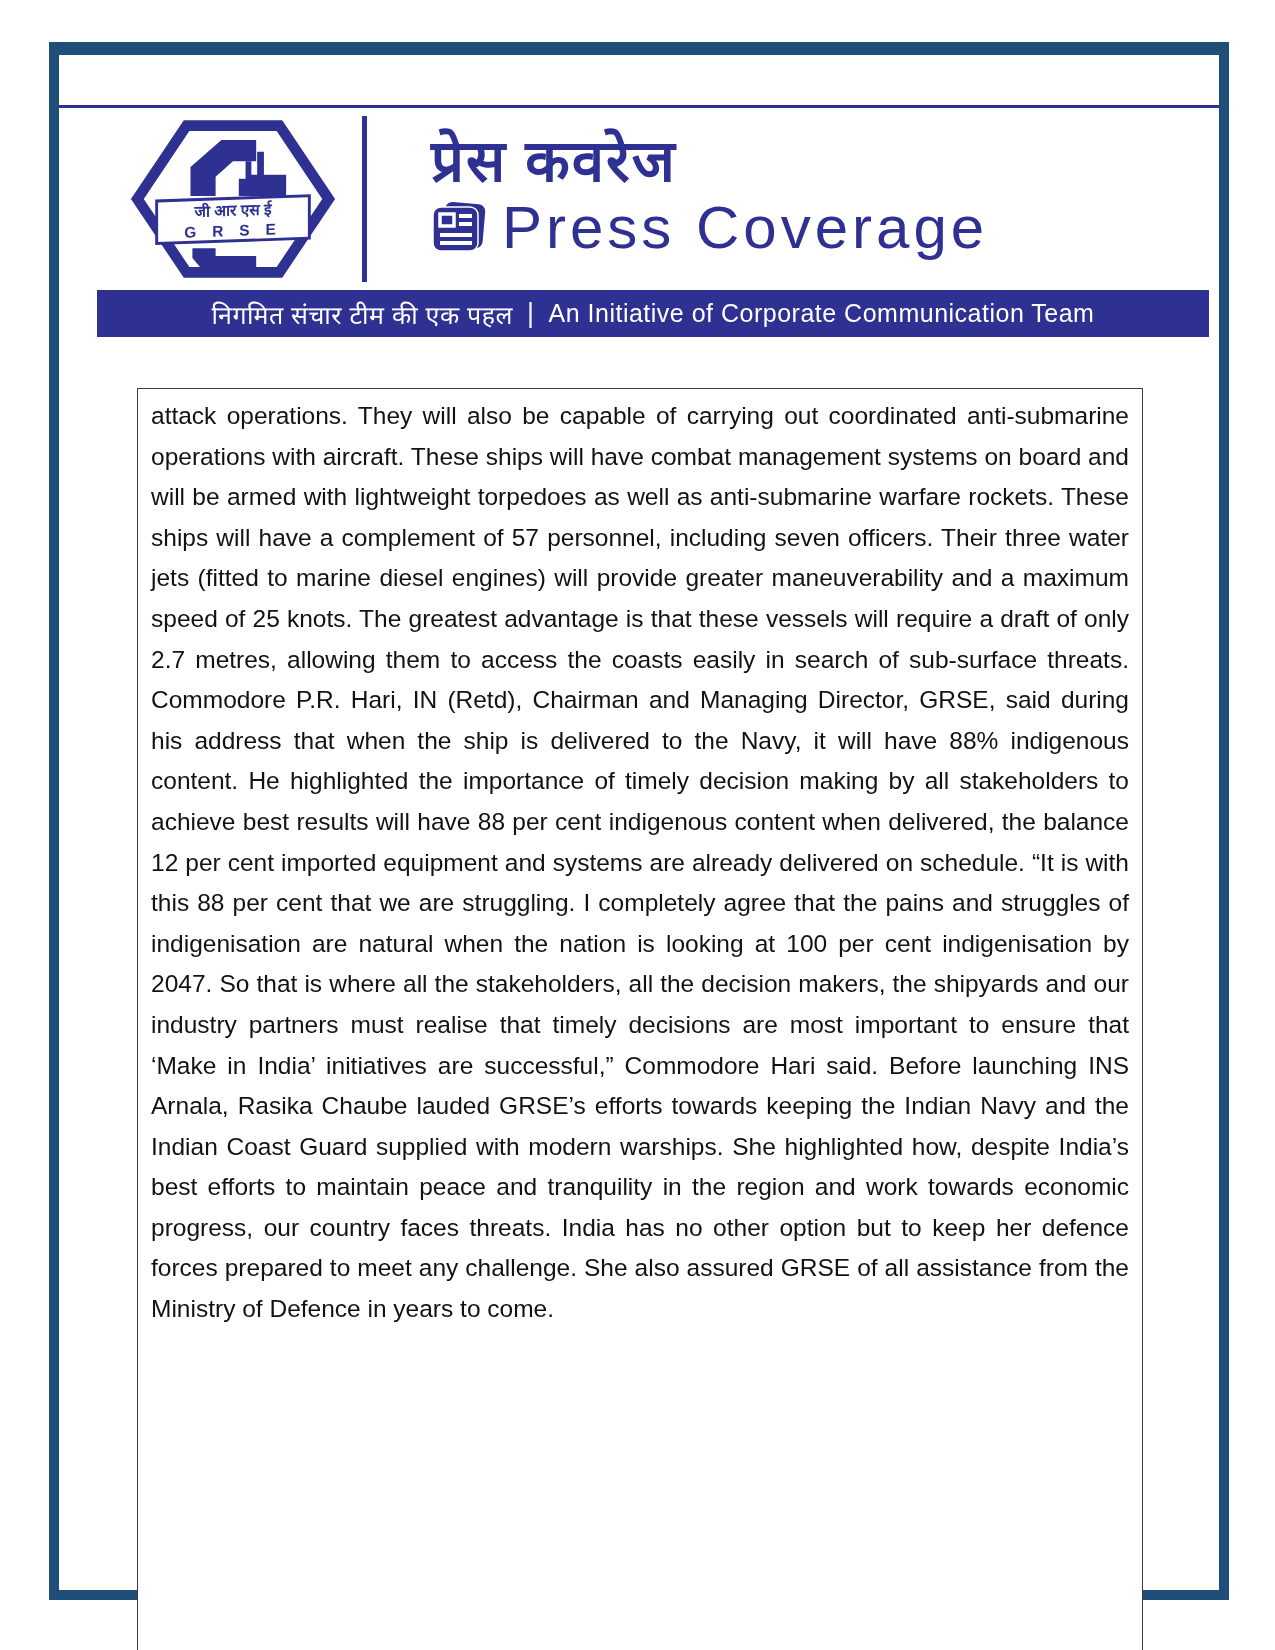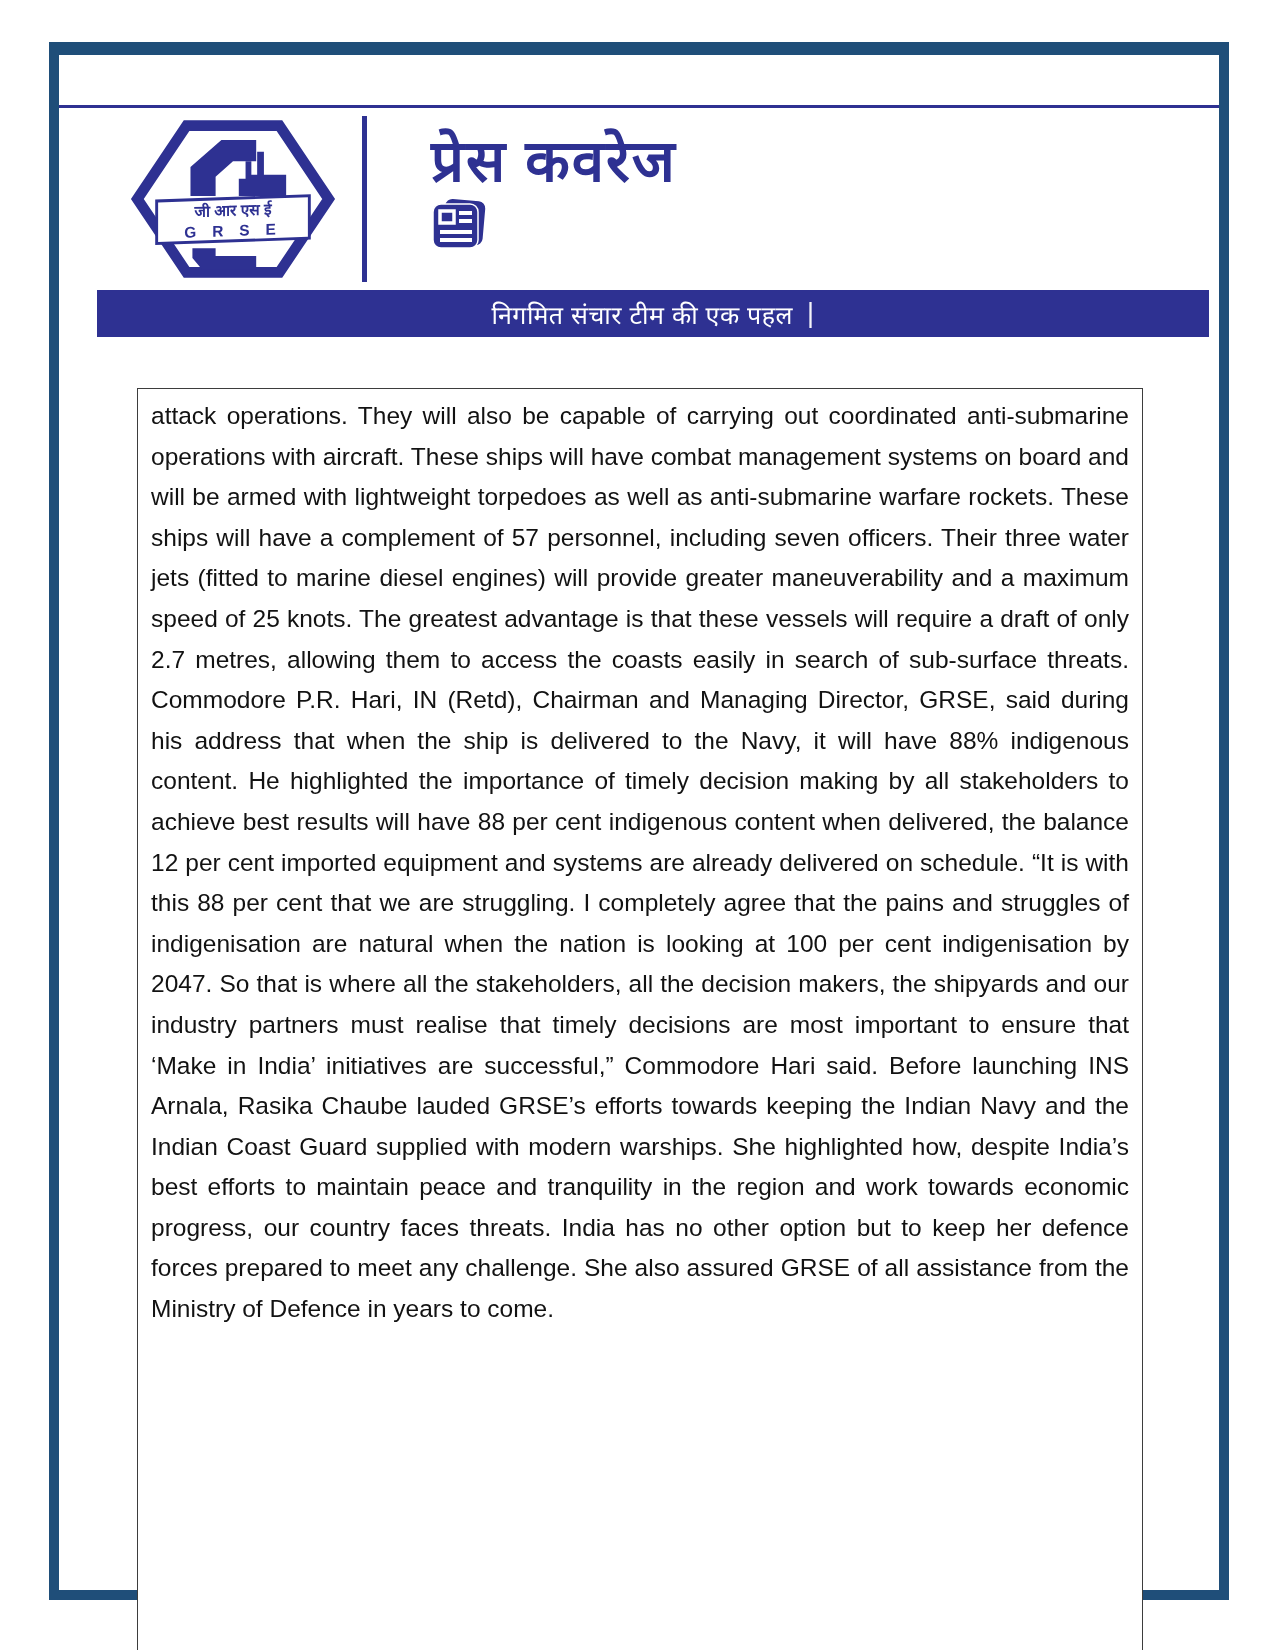--- a/index.html
+++ b/index.html
@@ -80,25 +80,27 @@
         <svg viewBox="0 0 56 54" xmlns="http://www.w3.org/2000/svg" aria-hidden="true">
           <rect x="13" y="2" width="40" height="44" rx="7" fill="#2e3192" transform="rotate(5 33 24)"></rect>
           <rect x="2" y="6" width="45" height="44" rx="8" fill="#2e3192" stroke="#ffffff" stroke-width="1.5"></rect>
           <rect x="9" y="13" width="14" height="12" fill="none" stroke="#ffffff" stroke-width="3.5"></rect>
           <rect x="28" y="13" width="13" height="4" fill="#ffffff"></rect>
           <rect x="28" y="21" width="13" height="4" fill="#ffffff"></rect>
           <rect x="9" y="32" width="32" height="4" fill="#ffffff"></rect>
           <rect x="9" y="40" width="32" height="4" fill="#ffffff"></rect>
         </svg>
       </span>
+      <span class="title-en">Press Coverage</span>
     </div>
   </div>
 
   <div class="banner">
     <span>निगमित संचार टीम की एक पहल</span>
     <span class="pipe">|</span>
+    <span>An Initiative of Corporate Communication Team</span>
   </div>
 
   <div class="article-box">
     <p>attack operations. They will also be capable of carrying out coordinated anti-submarine operations with aircraft. These ships will have combat management systems on board and will be armed with lightweight torpedoes as well as anti-submarine warfare rockets. These ships will have a complement of 57 personnel, including seven officers. Their three water jets (fitted to marine diesel engines) will provide greater maneuverability and a maximum speed of 25 knots. The greatest advantage is that these vessels will require a draft of only 2.7 metres, allowing them to access the coasts easily in search of sub-surface threats. Commodore P.R. Hari, IN (Retd), Chairman and Managing Director, GRSE, said during his address that when the ship is delivered to the Navy, it will have 88% indigenous content. He highlighted the importance of timely decision making by all stakeholders to achieve best results will have 88 per cent indigenous content when delivered, the balance 12 per cent imported equipment and systems are already delivered on schedule. “It is with this 88 per cent that we are struggling. I completely agree that the pains and struggles of indigenisation are natural when the nation is looking at 100 per cent indigenisation by 2047. So that is where all the stakeholders, all the decision makers, the shipyards and our industry partners must realise that timely decisions are most important to ensure that ‘Make in India’ initiatives are successful,” Commodore Hari said. Before launching INS Arnala, Rasika Chaube lauded GRSE’s efforts towards keeping the Indian Navy and the Indian Coast Guard supplied with modern warships. She highlighted how, despite India’s best efforts to maintain peace and tranquility in the region and work towards economic progress, our country faces threats. India has no other option but to keep her defence forces prepared to meet any challenge. She also assured GRSE of all assistance from the Ministry of Defence in years to come.</p>
   </div>
 
 </div>
 
 </body></html>

